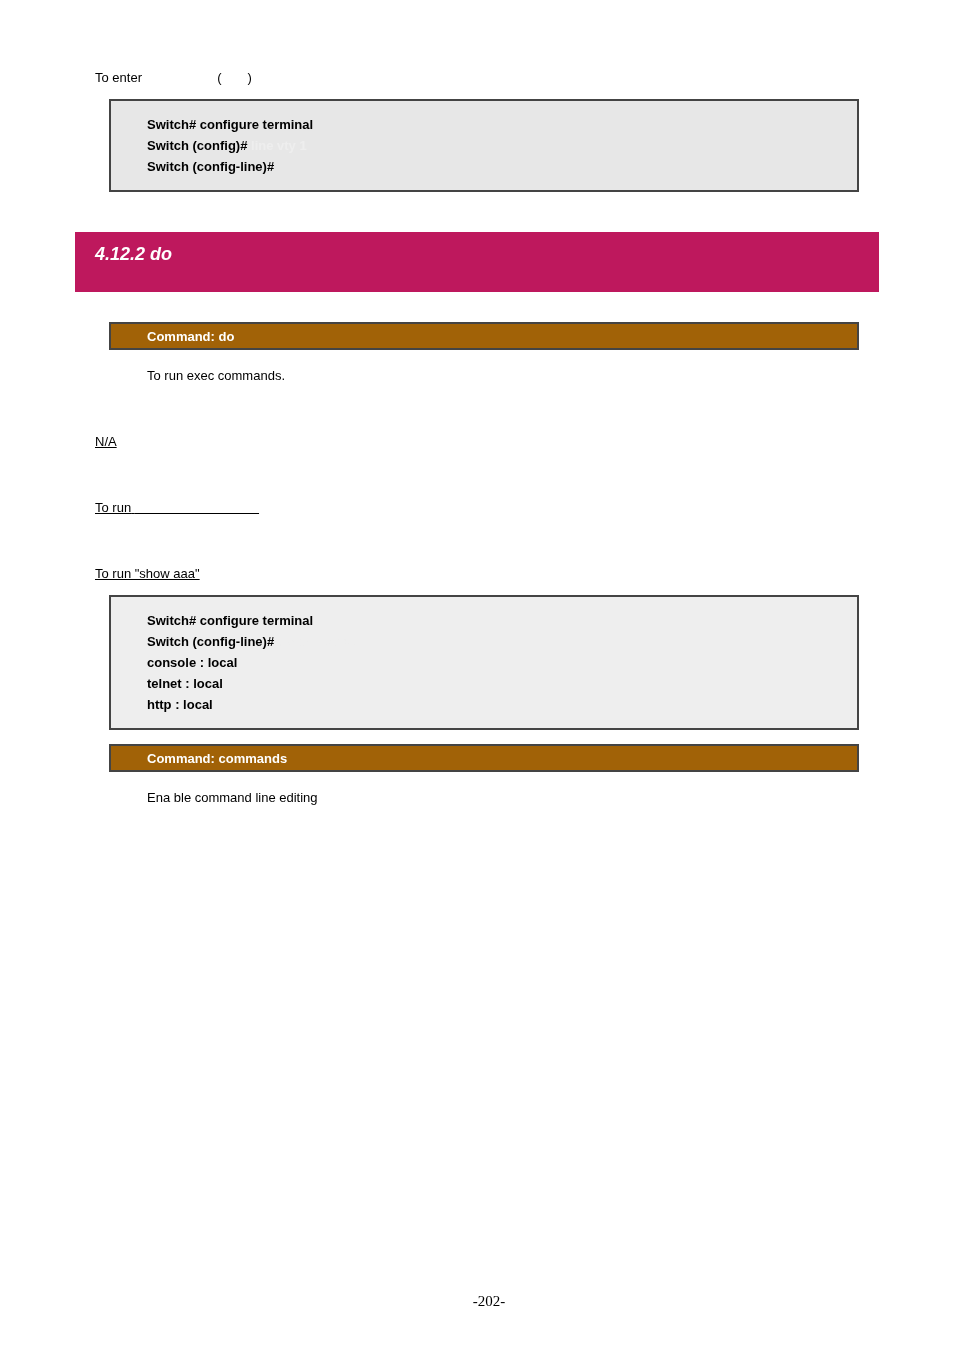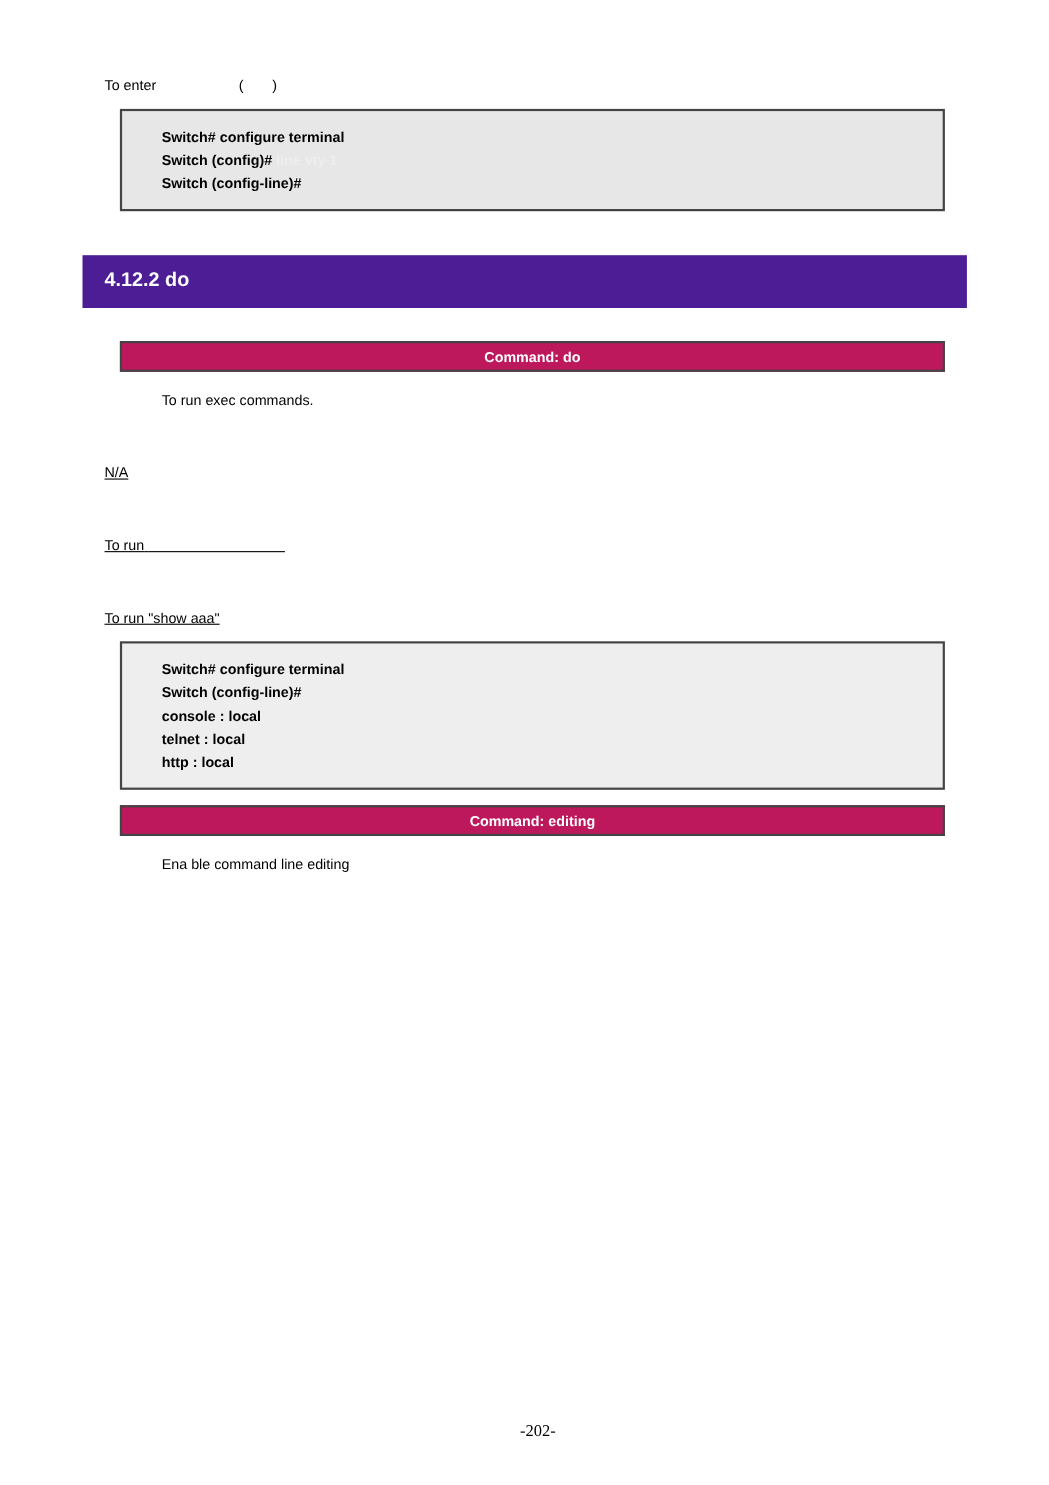--- a/index.html
+++ b/index.html
@@ -33,40 +33,40 @@
     background: #e7e7e7;
   }
   .codebox p {
     margin: 6px 0;
     font-size: 13px;
     font-weight: bold;
   }
   .section-heading {
     position: relative;
     margin: 40px -20px 30px -20px;
-    background: #4c1d95;
-    height: 48px;
+    background: #be185d;
+    height: 60px;
     box-sizing: border-box;
     padding: 12px 20px;
     color: #fff;
+    font-style: italic;
   }
   .section-heading span {
     font-weight: 700;
     font-size: 18px;
     color: #fff;
   }
   .topic-box {
     position: relative;
     margin: 10px 0 18px 14px;
     border: 2.5px double #444;
-    background: #be185d;
+    background: #a16207;
     height: 28px;
     box-sizing: border-box;
     padding: 5px 36px;
-    text-align: center;
   }
   .topic-box span {
     color: #fff;
     font-weight: bold;
     font-size: 13px;
   }
   .body-text {
     margin: 8px 0 8px 52px;
     font-size: 13px;
   }
@@ -142,21 +142,21 @@
       <span style="color:#eee;">do show aaa</span>
     </p>
     <p>console : local</p>
     <p>telnet   :   local</p>
     <p>http     :    local</p>
   </div>
 
 
   <div class="topic-box">
     <span>Command:</span>
-    <span>editing</span>
+    <span>commands</span>
   </div>
 
   <div class="body-text">
     <span>Ena</span>&nbsp;<span>ble command line editing</span>
   </div>
 
   <div class="footer">-202-</div>
 </div>
 
 </body></html>

